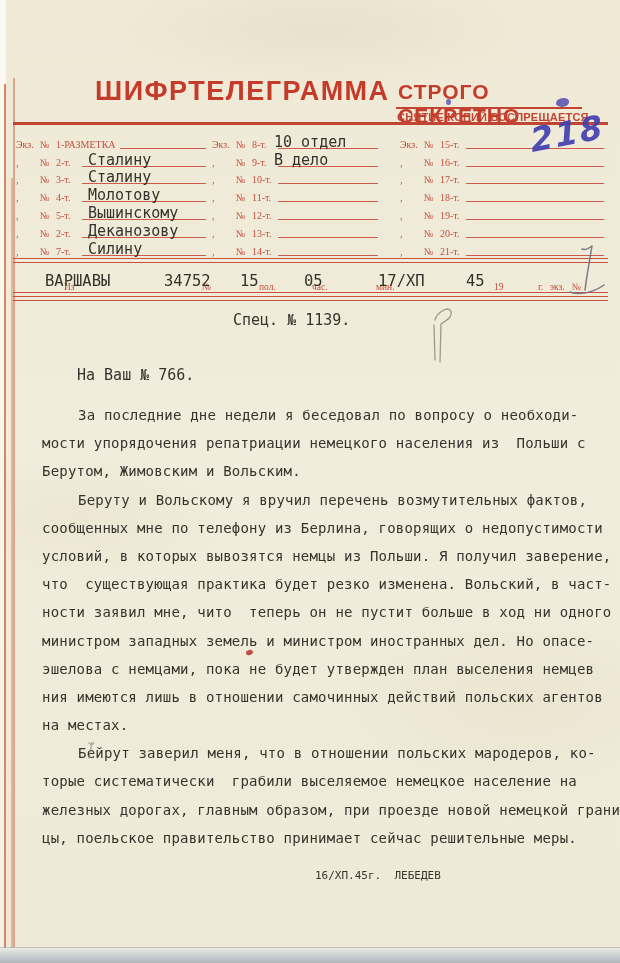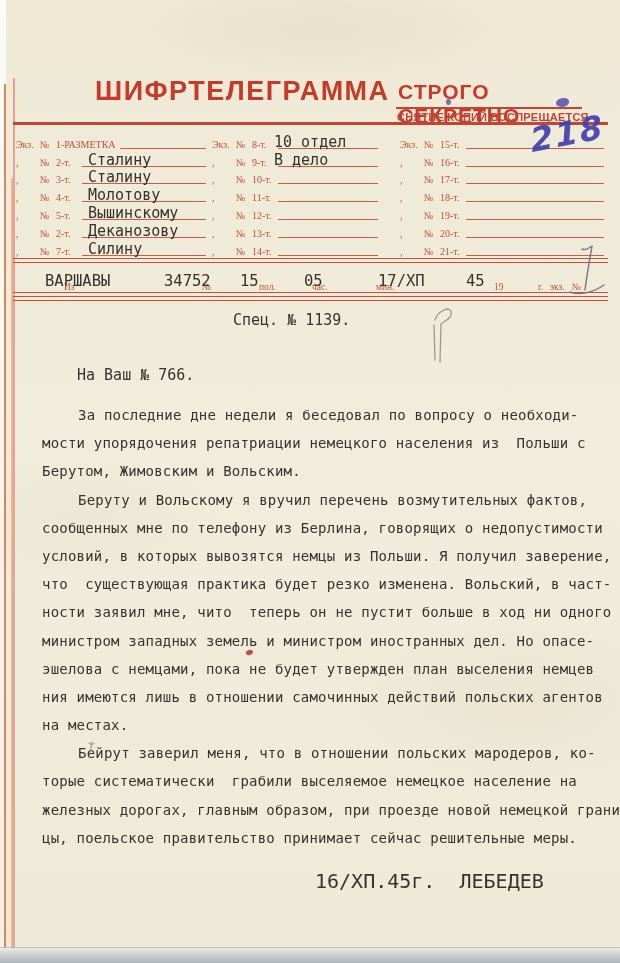--- a/index.html
+++ b/index.html
@@ -48,21 +48,21 @@
   .origin-row span{position:absolute;bottom:2px;white-space:pre;}
   .olabel{font-family:"Liberation Serif",serif;font-size:9.5px;color:#c24f3b;bottom:0px !important;padding-left:48px;}
   .oval{font-size:15.5px;color:#34322b;}
 
   
   .spec{left:233px;top:311px;font-size:15px;white-space:pre;}
   .ref{left:77px;top:366px;font-size:15px;white-space:pre;}
   .body-block{left:42px;top:407px;width:566px;}
   .bline{height:28.2px;font-size:14px;letter-spacing:.2px;white-space:pre;}
   .bline.indent{padding-left:36px;}
-  .signature{left:315px;top:869px;font-size:20px;white-space:pre;}
+  .signature{left:315px;top:869px;font-size:11px;white-space:pre;}
 
   
   .hw-218{left:530px;top:114px;font-family:"DejaVu Sans",sans-serif;font-style:italic;font-weight:bold;
     font-size:33px;color:#4340af;transform:rotate(-11deg) skewX(-4deg);opacity:.92;letter-spacing:2px;}
   .ink-blot-a{left:556px;top:98px;width:13px;height:9px;background:#4a43b0;border-radius:60% 40% 55% 45%;opacity:.8;}
   .ink-blot-b{left:446px;top:99px;width:5px;height:6px;background:#4a43b0;border-radius:50%;opacity:.75;}
   .red-mark{left:246px;top:650px;width:7px;height:5px;background:#b23728;border-radius:40% 60% 50% 50%;transform:rotate(-20deg);opacity:.85;}
   svg.mark{position:absolute;overflow:visible;}
 </style>
 </head>

